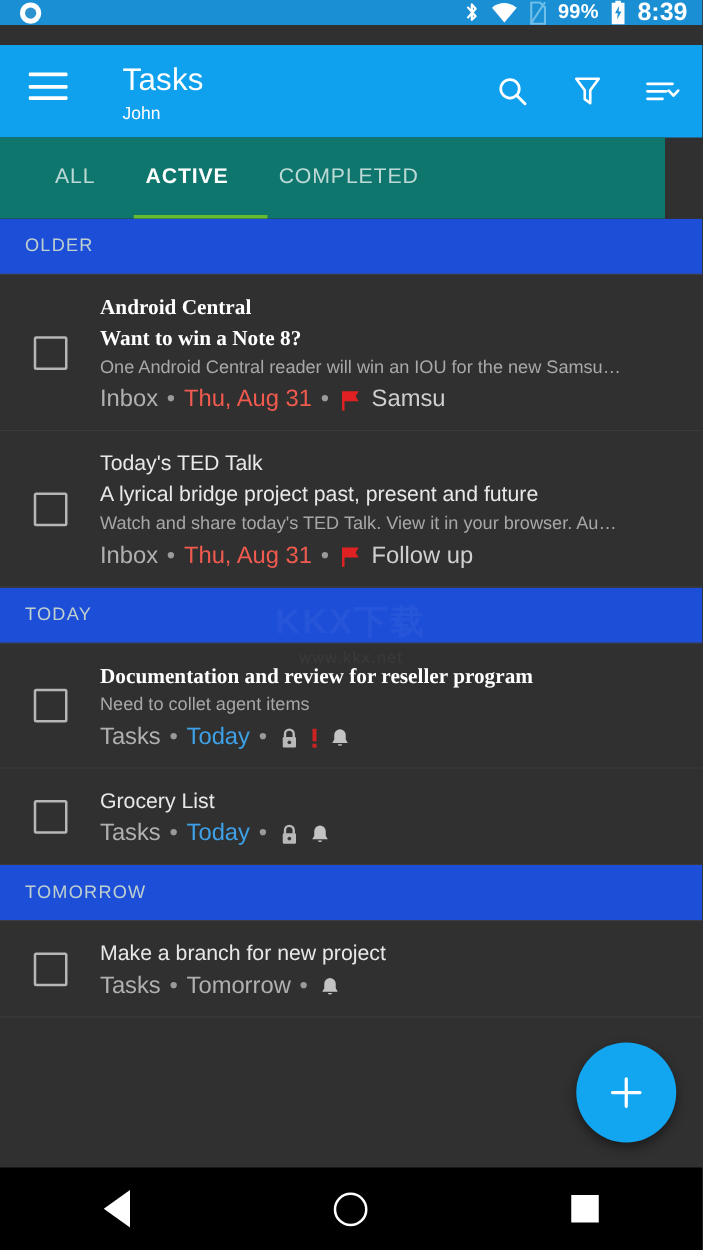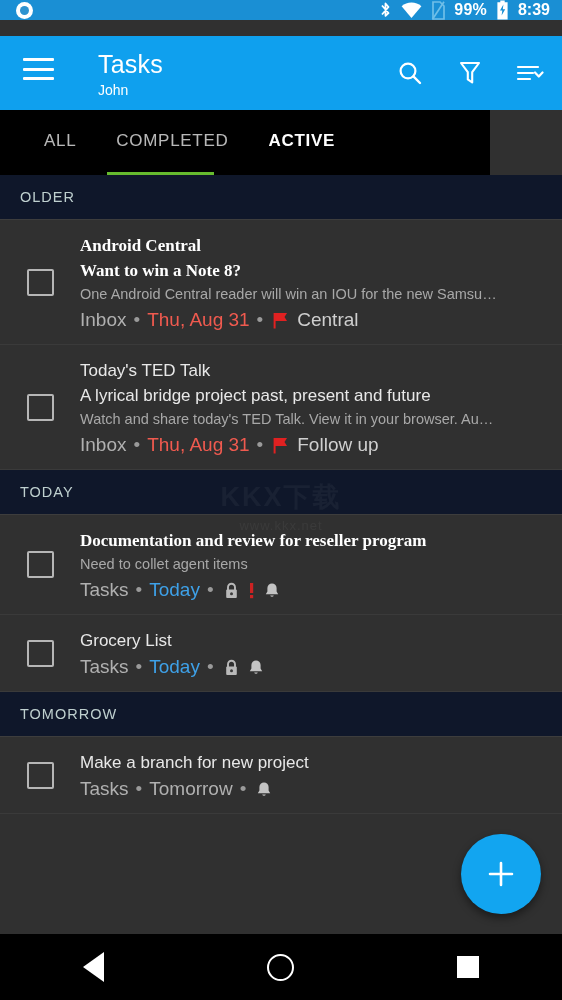--- a/index.html
+++ b/index.html
@@ -21,61 +21,61 @@
   .sb-right { display: flex; align-items: center; gap: 9px; }
   .sb-ring {
     width: 17px; height: 17px; border-radius: 50%;
     background: #ffffff; position: relative;
   }
   .sb-ring::after {
     content: ""; position: absolute; left: 4px; top: 4px;
     width: 9px; height: 9px; border-radius: 50%; background: #2d93d0;
   }
   .sb-text { font-size: 16px; font-weight: bold; letter-spacing: .2px; }
-  .sb-time { font-size: 16px; font-weight: bold; }
+  .sb-time { font-size: 20px; font-weight: bold; }
   .ico { display: block; }
 
   
   .appbar {
     position: absolute; top: 36px; left: 0; width: 562px; height: 74px;
     background: #0fa0ee;
   }
   .hamburger {
     position: absolute; left: 23px; top: 22px; width: 31px; height: 22px;
     display: flex; flex-direction: column; justify-content: space-between;
   }
   .hamburger span { display: block; height: 3px; background: #fff; border-radius: 1px; }
   .titlebox { position: absolute; left: 98px; top: 13px; }
   .title { font-size: 25px; color: #ffffff; line-height: 30px; letter-spacing: .2px; }
   .subtitle { font-size: 14px; color: #ffffff; line-height: 18px; margin-top: 2px; }
   .actions { position: absolute; right: 12px; top: 0; height: 74px; display: flex; align-items: center; gap: 20px; }
   .act-btn { width: 40px; height: 40px; display: flex; align-items: center; justify-content: center; }
 
   
   .tabs {
-    position: absolute; top: 110px; left: 0; width: 490px; height: 65px;
-    background: #000000;
+    position: absolute; top: 110px; left: 0; width: 532px; height: 65px;
+    background: #0f766e;
   }
   .tabrow { display: flex; align-items: center; height: 62px; padding-left: 24px; }
   .tab {
     font-size: 17px; letter-spacing: .7px;
     color: rgba(255,255,255,.72); padding: 0 20px; height: 62px;
     display: flex; align-items: center; white-space: nowrap;
   }
   .tab.sel { color: #ffffff; font-weight: bold; }
   .tab-ind {
     position: absolute; bottom: 0; left: 107px; width: 107px; height: 3px;
     background: #66bb2e;
   }
 
   
   .list { position: absolute; top: 175px; left: 0; width: 562px; height: 755px; background: #303030; overflow: hidden; }
   .section {
     height: 45px; display: flex; align-items: center;
-    padding-left: 20px; background: #0f172a;
+    padding-left: 20px; background: #1d4ed8;
     border-bottom: 1px solid #3d3d3d;
   }
   .section-label { font-size: 14.5px; letter-spacing: 1px; color: #bfd0cf; }
 
   .item { position: relative; display: flex; background: #303030; border-bottom: 1px solid #3a3a3a; padding: 13px 16px 13px 0; }
   .cbwrap { width: 80px; display: flex; align-items: center; justify-content: center; flex-shrink: 0; }
   .checkbox { width: 27px; height: 27px; border: 2px solid #b6b6b6; border-radius: 2px; background: transparent; }
   .content { flex: 1; min-width: 0; padding-right: 6px; }
   .it-line1 { font-size: 17px; line-height: 25px; color: #e8e8e8; white-space: nowrap; overflow: hidden; text-overflow: ellipsis; }
   .it-line2 { font-size: 17px; line-height: 25px; color: #e8e8e8; white-space: nowrap; overflow: hidden; text-overflow: ellipsis; }
@@ -176,22 +176,22 @@
           <path d="M2 17 H14" stroke="#fff" stroke-width="2.2" stroke-linecap="round"></path>
           <path d="M19 10.5 L22.8 14.5 L26.5 10.5" fill="none" stroke="#fff" stroke-width="2.2" stroke-linecap="round" stroke-linejoin="round"></path>
         </svg>
       </div>
     </div>
   </div>
 
   <div class="tabs">
     <div class="tabrow">
       <div class="tab">ALL</div>
+      <div class="tab sel">ACTIVE</div>
       <div class="tab">COMPLETED</div>
-      <div class="tab sel">ACTIVE</div>
     </div>
     <div class="tab-ind"></div>
   </div>
 
   <div class="list">
 
     <div class="section">
       <span class="section-label">OLDER</span>
     </div>
 
@@ -207,21 +207,21 @@
           <span class="meta-txt">Inbox</span>
           <span class="meta-dot">•</span>
           <span class="meta-date-red">Thu, Aug 31</span>
           <span class="meta-dot">•</span>
           <span class="meta-ic first">
             <svg width="15" height="17" viewBox="0 0 15 17">
                 <path d="M2 1 H14 L11.5 5 L14 9 H2 Z" fill="#e02121"></path>
                 <rect x="0.6" y="1" width="2" height="15.5" fill="#e02121"></rect>
               </svg>
           </span>
-          <span class="meta-flagtxt">Central</span>
+          <span class="meta-flagtxt">Samsu</span>
         </div>
       </div>
     </div>
 
     <div class="item">
       <div class="cbwrap">
         <div class="checkbox"></div>
       </div>
       <div class="content">
         <div class="it-line1">Today's TED Talk</div>

